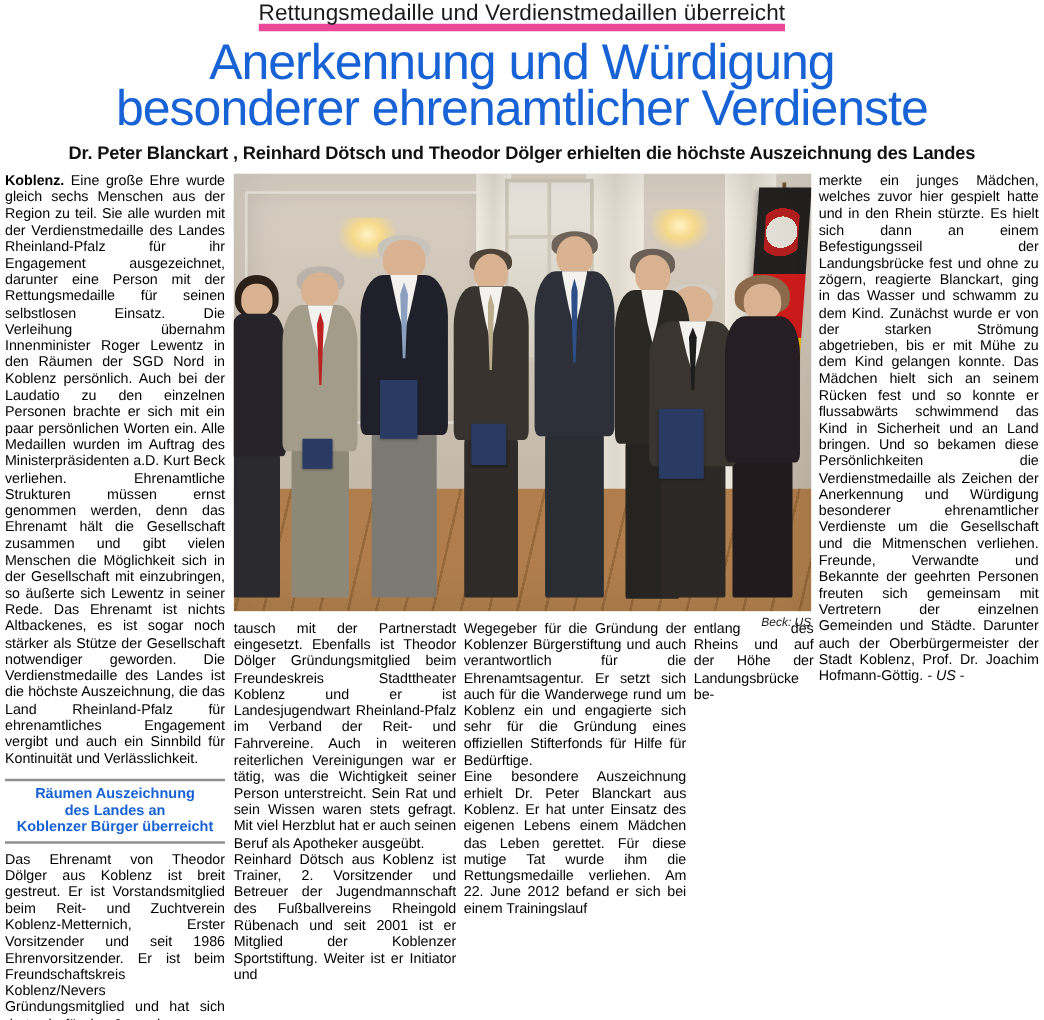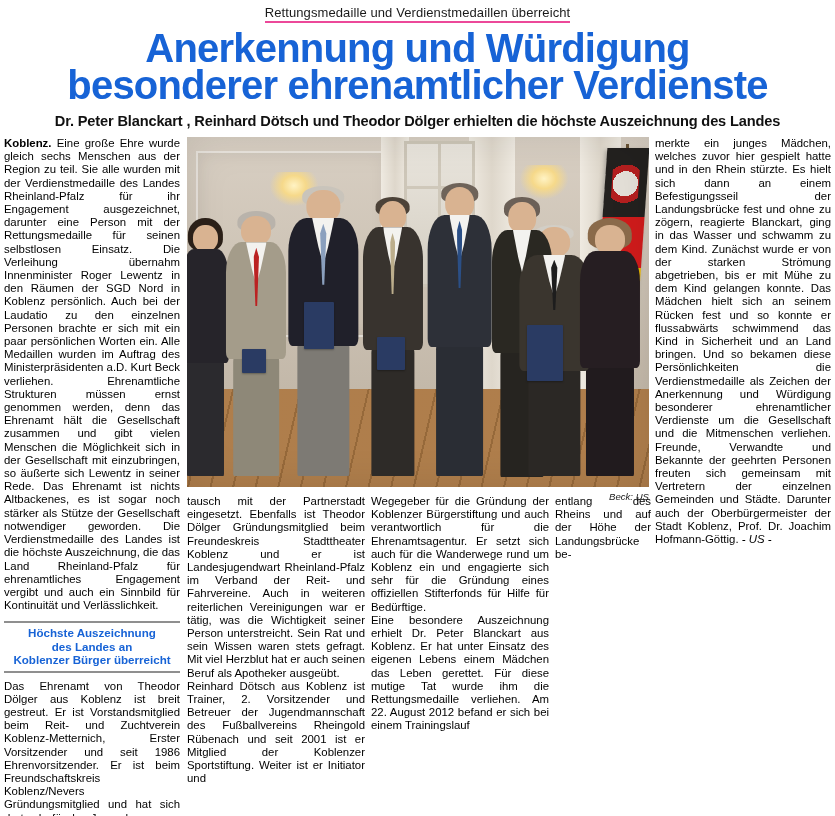--- a/index.html
+++ b/index.html
@@ -16,32 +16,32 @@
     position: relative;
   }
 
   
   .kicker-wrap {
     text-align: center;
     padding-top: 3px;
   }
   .kicker {
     display: inline-block;
-    font-size: 13px;
+    font-size: 18px;
     font-weight: 400;
     letter-spacing: 0.1px;
     color: #1a1a1a;
-    border-bottom: 2px solid #ec4899;
+    border-bottom: 6px solid #ec4899;
     padding-bottom: 1px;
     line-height: 15px;
   }
   .headline {
     text-align: center;
     color: #1763d6;
-    font-weight: bold;
+    font-weight: normal;
     font-size: 40px;
     line-height: 37px;
     letter-spacing: -0.8px;
     margin-top: 7px;
     padding: 0 8px;
     white-space: pre-line;
   }
   .subhead {
     text-align: center;
     font-size: 14.6px;
@@ -337,34 +337,34 @@
       <div class="vignette"></div>
     </div>
 
     <div class="caption">
       <span class="credit">Beck: US</span>
     </div>
   </div>
 
   <div class="col" id="col1">
     <p><span class="lead-city">Koblenz.</span><span> Eine große Ehre wurde gleich sechs Menschen aus der Region zu teil. Sie alle wurden mit der Verdienstmedaille des Landes Rheinland-Pfalz für ihr Engagement ausgezeichnet, darunter eine Person mit der Rettungsmedaille für seinen selbstlosen Einsatz. Die Verleihung übernahm Innenminister Roger Lewentz in den Räumen der SGD Nord in Koblenz persönlich. Auch bei der Laudatio zu den einzelnen Personen brachte er sich mit ein paar persönlichen Worten ein. Alle Medaillen wurden im Auftrag des Ministerpräsidenten a.D. Kurt Beck verliehen. Ehrenamtliche Strukturen müssen ernst genommen werden, denn das Ehrenamt hält die Gesellschaft zusammen und gibt vielen Menschen die Möglichkeit sich in der Gesellschaft mit einzubringen, so äußerte sich Lewentz in seiner Rede. Das Ehrenamt ist nichts Altbackenes, es ist sogar noch stärker als Stütze der Gesellschaft notwendiger geworden. Die Verdienstmedaille des Landes ist die höchste Auszeichnung, die das Land Rheinland-Pfalz für ehrenamtliches Engagement vergibt und auch ein Sinnbild für Kontinuität und Verlässlichkeit.</span></p>
-    <div class="subhead-block">Höchste Auszeichnung
+    <div class="subhead-block">Räumen Auszeichnung
 des Landes an
 Koblenzer Bürger überreicht</div>
     <p>Das Ehrenamt von Theodor Dölger aus Koblenz ist breit gestreut. Er ist Vorstandsmitglied beim Reit- und Zuchtverein Koblenz-Metternich, Erster Vorsitzender und seit 1986 Ehrenvorsitzender. Er ist beim Freundschaftskreis Koblenz/Nevers Gründungsmitglied und hat sich dort sehr für den Jugendaus-</p>
   </div>
 
   <div class="col" id="col2">
     <p>tausch mit der Partnerstadt eingesetzt. Ebenfalls ist Theodor Dölger Gründungsmitglied beim Freundeskreis Stadttheater Koblenz und er ist Landesjugendwart Rheinland-Pfalz im Verband der Reit- und Fahrvereine. Auch in weiteren reiterlichen Vereinigungen war er tätig, was die Wichtigkeit seiner Person unterstreicht. Sein Rat und sein Wissen waren stets gefragt. Mit viel Herzblut hat er auch seinen Beruf als Apotheker ausgeübt.</p>
     <p>Reinhard Dötsch aus Koblenz ist Trainer, 2. Vorsitzender und Betreuer der Jugendmannschaft des Fußballvereins Rheingold Rübenach und seit 2001 ist er Mitglied der Koblenzer Sportstiftung. Weiter ist er Initiator und</p>
   </div>
 
   <div class="col" id="col3">
     <p>Wegegeber für die Gründung der Koblenzer Bürgerstiftung und auch verantwortlich für die Ehrenamtsagentur. Er setzt sich auch für die Wanderwege rund um Koblenz ein und engagierte sich sehr für die Gründung eines offiziellen Stifterfonds für Hilfe für Bedürftige.</p>
-    <p>Eine besondere Auszeichnung erhielt Dr. Peter Blanckart aus Koblenz. Er hat unter Einsatz des eigenen Lebens einem Mädchen das Leben gerettet. Für diese mutige Tat wurde ihm die Rettungsmedaille verliehen. Am 22. August 2012 befand er sich bei einem Trainingslauf</p>
+    <p>Eine besondere Auszeichnung erhielt Dr. Peter Blanckart aus Koblenz. Er hat unter Einsatz des eigenen Lebens einem Mädchen das Leben gerettet. Für diese mutige Tat wurde ihm die Rettungsmedaille verliehen. Am 22. June 2012 befand er sich bei einem Trainingslauf</p>
   </div>
 
   <div class="col" id="col3b" style="left:555px; top:358px; width:96px;">
     <p>entlang des Rheins und auf der Höhe der Landungsbrücke be-</p>
   </div>
 
   <div class="col" id="col4">
     <p><span>merkte ein junges Mädchen, welches zuvor hier gespielt hatte und in den Rhein stürzte. Es hielt sich dann an einem Befestigungsseil der Landungsbrücke fest und ohne zu zögern, reagierte Blanckart, ging in das Wasser und schwamm zu dem Kind. Zunächst wurde er von der starken Strömung abgetrieben, bis er mit Mühe zu dem Kind gelangen konnte. Das Mädchen hielt sich an seinem Rücken fest und so konnte er flussabwärts schwimmend das Kind in Sicherheit und an Land bringen. Und so bekamen diese Persönlichkeiten die Verdienstmedaille als Zeichen der Anerkennung und Würdigung besonderer ehrenamtlicher Verdienste um die Gesellschaft und die Mitmenschen verliehen. Freunde, Verwandte und Bekannte der geehrten Personen freuten sich gemeinsam mit Vertretern der einzelnen Gemeinden und Städte. Darunter auch der Oberbürgermeister der Stadt Koblenz, Prof. Dr. Joachim Hofmann-Göttig.</span> <em>- US -</em></p>
   </div>
 

